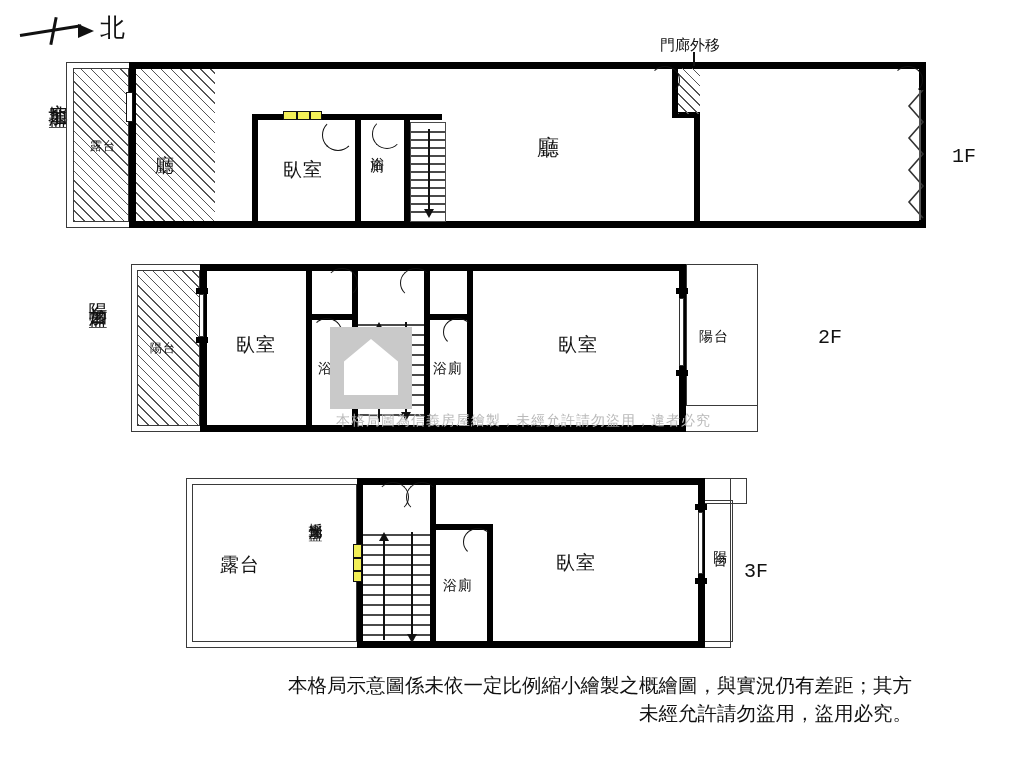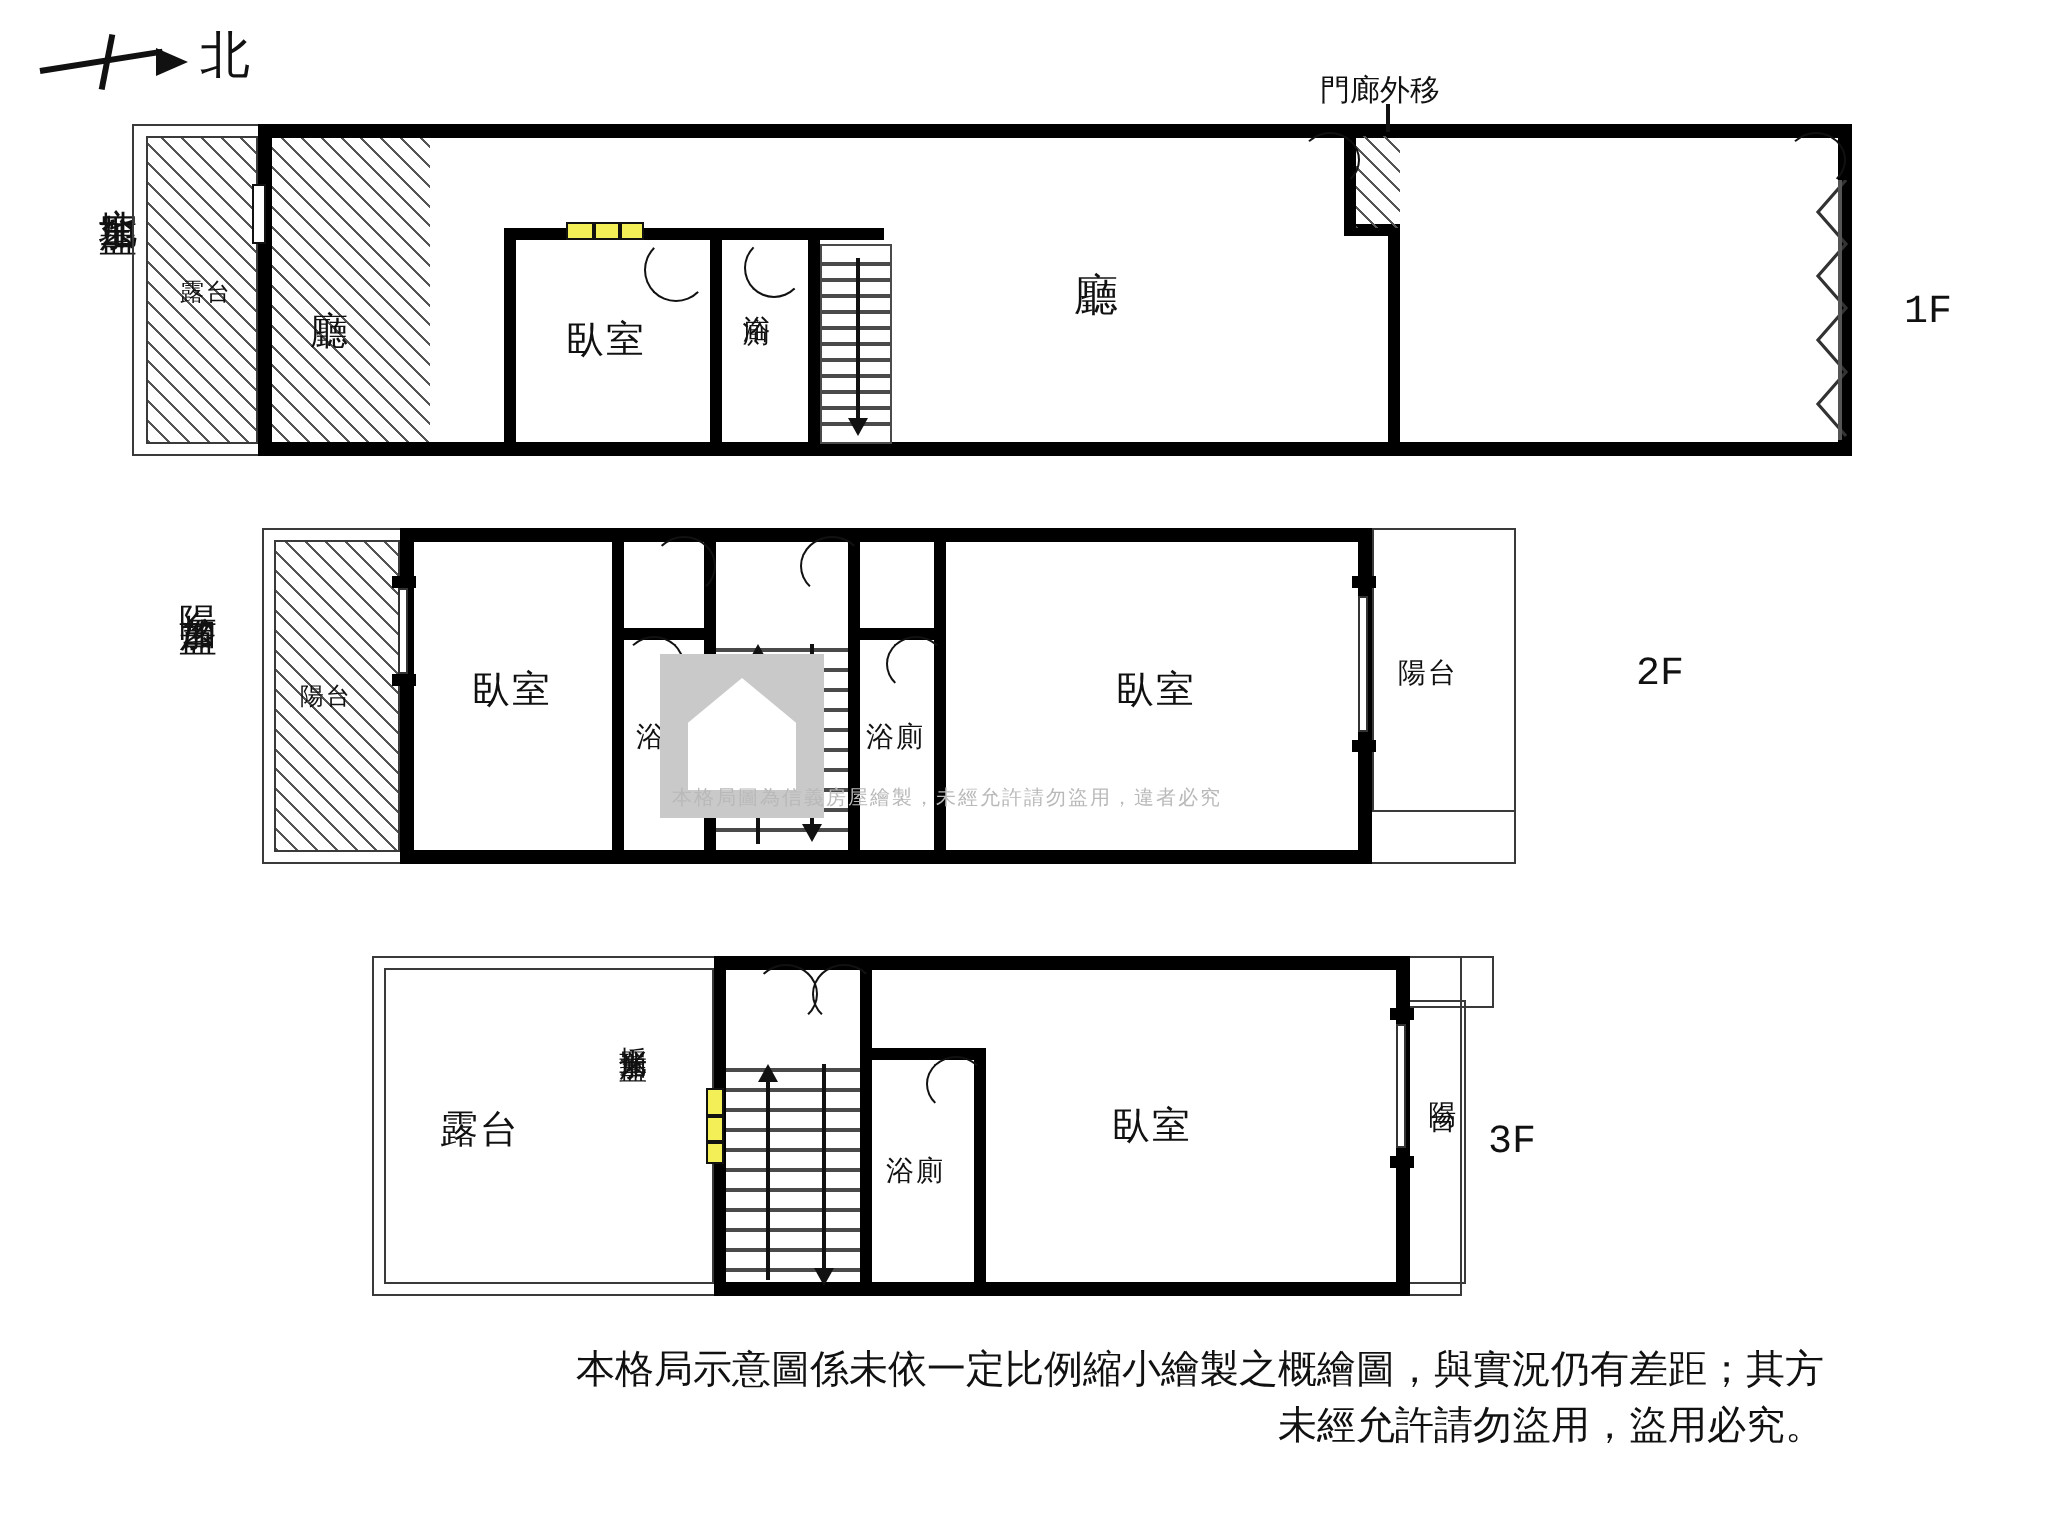--- a/index.html
+++ b/index.html
@@ -59,21 +59,21 @@
   
   .zig{position:absolute;}
 
   
   #watermark{position:absolute;left:330px;top:325px;width:380px;height:110px;pointer-events:none;}
   #watermark .wmlogo{position:absolute;left:0;top:2px;width:82px;height:82px;background:#c9c9c9;}
   #watermark .wmlogo:before{content:"";position:absolute;left:14px;top:12px;width:54px;height:56px;
      background:#fff;clip-path:polygon(50% 0%,100% 40%,100% 100%,0% 100%,0% 40%);}
   #watermark .wmtext{position:absolute;left:88px;top:-2px;font-size:64px;font-weight:bold;
      color:#c9c9c9;letter-spacing:2px;font-family:"Liberation Sans","DejaVu Sans",sans-serif;}
-  #wmsmall{position:absolute;left:336px;top:392px;width:380px;font-size:10px;color:#b9b9b9;
+  #wmsmall{position:absolute;left:336px;top:412px;width:380px;font-size:14px;color:#b9b9b9;
      letter-spacing:1px;font-family:"Liberation Sans","DejaVu Sans",sans-serif;}
 
   
   #disclaimer{position:absolute;left:82px;top:672px;width:830px;font-size:19.5px;line-height:1.42;
      color:#111;font-family:"Liberation Serif","DejaVu Serif",serif;}
   #disclaimer div{white-space:nowrap;text-align:right;}
 </style>
 </head>
 <body>
 

